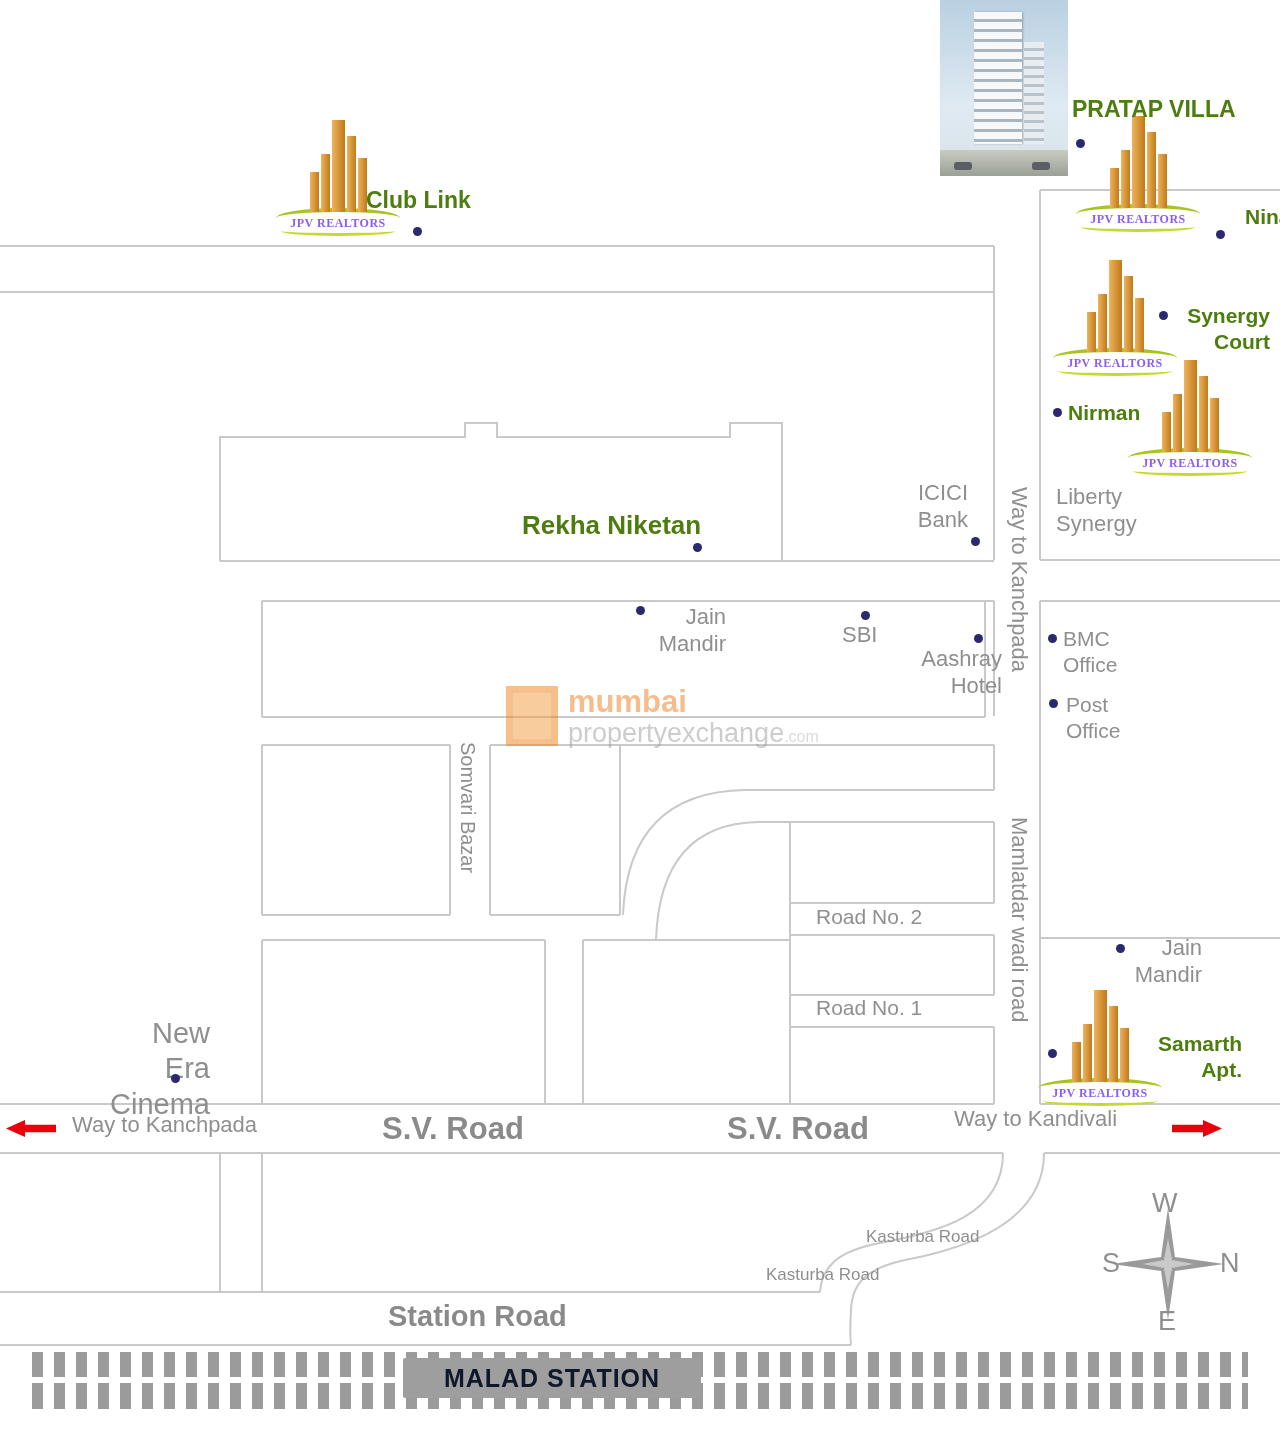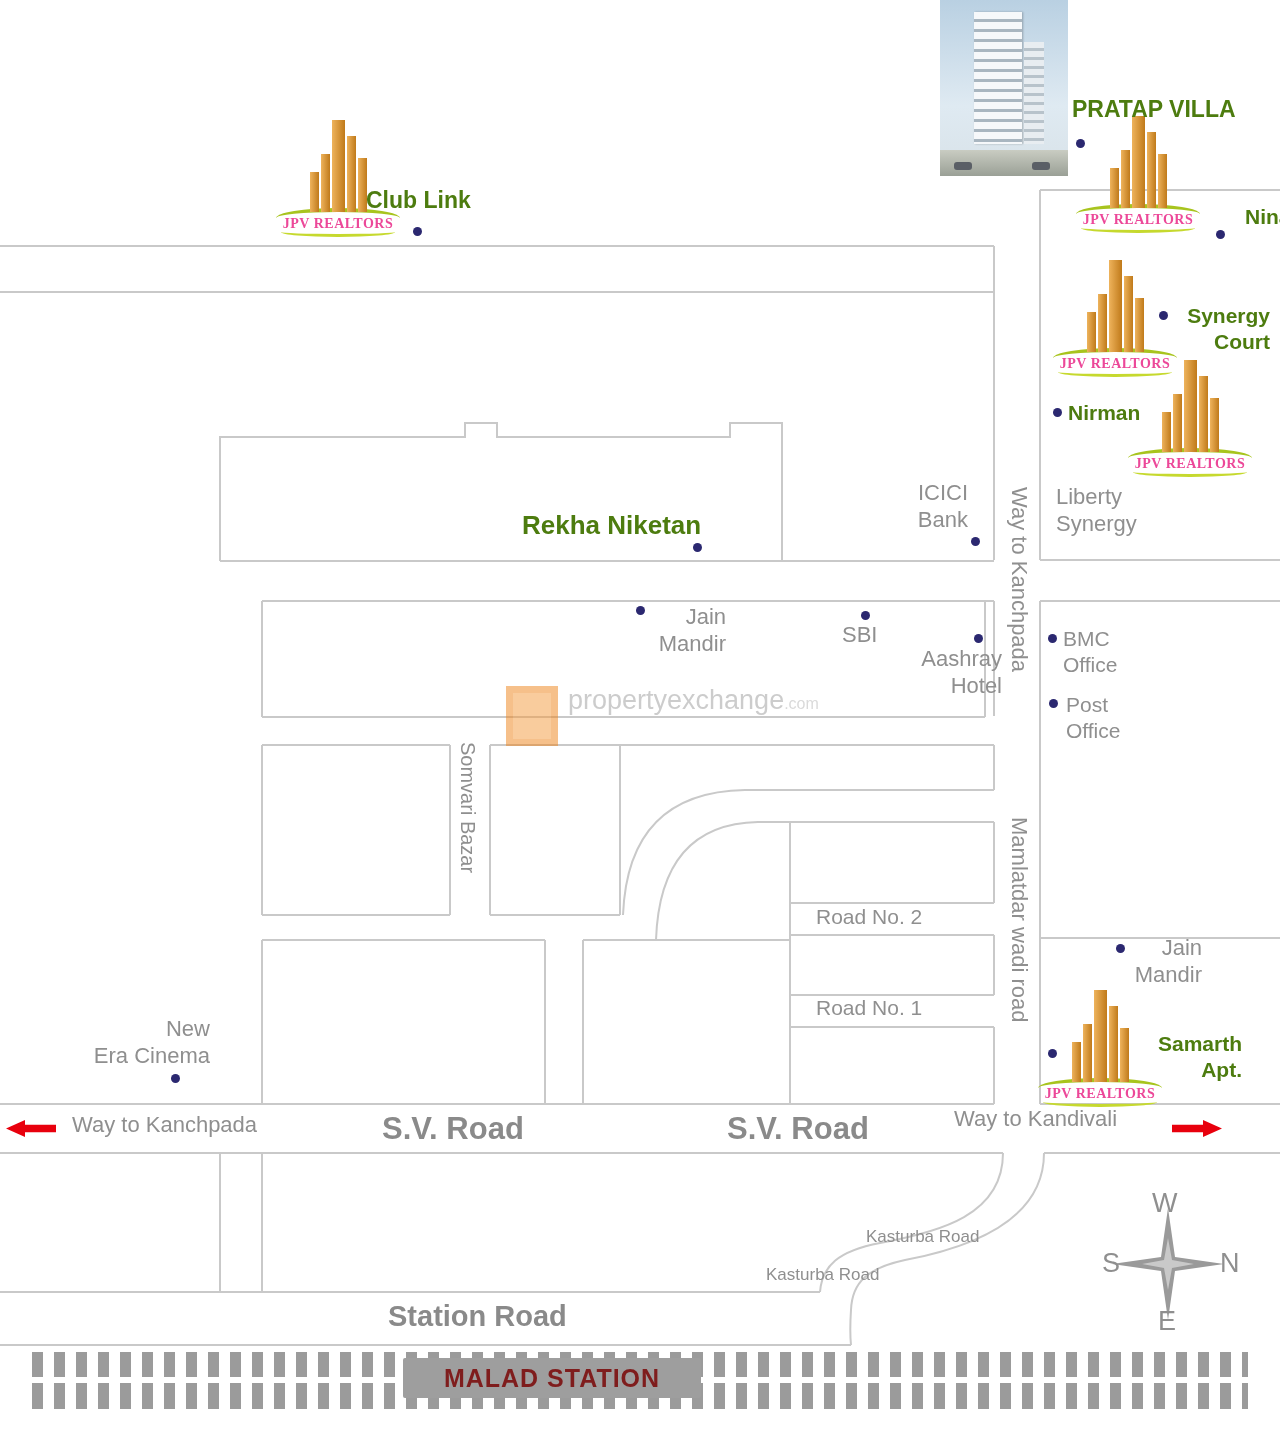--- a/index.html
+++ b/index.html
@@ -19,21 +19,21 @@
   
   .jpv{position:absolute;width:124px;text-align:center}
   .jpv-building{display:flex;align-items:flex-end;justify-content:center;gap:2px;height:92px}
   .jpv-building i{display:block;background:linear-gradient(90deg,#eeb35c,#c07a1a)}
   .jpv-building .b1{width:9px;height:40px}
   .jpv-building .b2{width:9px;height:58px}
   .jpv-building .b3{width:13px;height:92px}
   .jpv-building .b4{width:9px;height:76px}
   .jpv-building .b5{width:9px;height:54px}
   .jpv-arc{width:100%;height:10px;border-top:4px solid #a8c41e;border-radius:50% 50% 0 0/10px 10px 0 0;margin-top:-4px}
-  .jpv-text{font-family:"Liberation Serif",serif;font-weight:bold;color:#ec4899;font-size:14px;letter-spacing:.5px;margin-top:-2px}
+  .jpv-text{font-family:"Liberation Serif",serif;font-weight:bold;color:#8b5cf6;font-size:12px;letter-spacing:.5px;margin-top:-2px}
   .jpv-underline{width:92%;margin:0 auto;height:5px;border-bottom:3px solid #c6d92e;border-radius:0 0 50% 50%/0 0 5px 5px}
 
   
   .arrow{position:absolute;width:50px;height:17px;background:#e8000d}
   .arrow.a-left{clip-path:polygon(0 50%,38% 0,38% 28%,100% 28%,100% 72%,38% 72%,38% 100%)}
   .arrow.a-right{clip-path:polygon(100% 50%,62% 0,62% 28%,0 28%,0 72%,62% 72%,62% 100%)}
 
   
   .photo{position:absolute;left:940px;top:0;width:128px;height:176px;overflow:hidden;
          background:linear-gradient(180deg,#b9d0e2 0%,#dfeaf2 60%,#d8e2e8 100%)}
@@ -43,21 +43,21 @@
              background:repeating-linear-gradient(180deg,#e8edf1 0 6px,#b8c3cb 6px 9px)}
   .ph-ground{position:absolute;left:0;bottom:0;width:100%;height:26px;
              background:linear-gradient(180deg,#c9ccc2,#9aa096)}
   .ph-car{position:absolute;bottom:6px;width:18px;height:8px;border-radius:3px;background:#5a5f66}
 
   
   .railway{position:absolute;left:32px;right:32px;top:1352px;height:57px;
     background-image:linear-gradient(180deg,rgba(0,0,0,0) 0 25px,#fff 25px 31px,rgba(0,0,0,0) 31px),
                      repeating-linear-gradient(90deg,#9b9b9b 0 11px,#fff 11px 22px)}
   .station-bar{position:absolute;left:403px;top:1358px;width:298px;height:40px;background:#9e9e9e;
-    color:#7f1d1d;font-weight:bold;font-size:25px;letter-spacing:1px;display:flex;align-items:center;justify-content:center;border-radius:2px}
+    color:#0f172a;font-weight:bold;font-size:25px;letter-spacing:1px;display:flex;align-items:center;justify-content:center;border-radius:2px}
 
   
   .watermark{position:absolute;left:506px;top:686px;display:flex;align-items:flex-start;gap:10px;opacity:.5}
   .wm-logo{width:52px;height:60px;background:#f59a3e;border:7px solid #ef8318}
   .wm-text{display:flex;flex-direction:column;line-height:1.05}
   .wm-brand{color:#f07c1a;font-weight:bold;font-size:31px}
   .wm-domain{color:#9a9a9a;font-size:27px}
   .wm-tld{color:#b5b5b5;font-size:16px}
 
   .compass-letter{position:absolute;color:#8f8f8f;font-size:27px}
@@ -221,21 +221,21 @@
     <div>Office</div>
   </div>
   <div class="lbl gray blk-l" style="left:1066px;top:692px;width:80px;font-size:21px">
     <div>Post</div>
     <div>Office</div>
   </div>
   <div class="lbl gray blk" style="left:1102px;top:935px;width:100px;font-size:22px">
     <div>Jain</div>
     <div>Mandir</div>
   </div>
-  <div class="lbl gray blk" style="left:62px;top:1016px;width:148px;font-size:22px">
+  <div class="lbl gray blk" style="left:62px;top:1016px;width:148px;font-size:29px">
     <div>New</div>
     <div>Era Cinema</div>
   </div>
 
   <div class="lbl gray vert" style="left:1032px;top:487px;font-size:22px">Way to Kanchpada</div>
   <div class="lbl gray vert" style="left:1032px;top:817px;font-size:22px">Mamlatdar wadi road</div>
   <div class="lbl gray vert" style="left:480px;top:742px;font-size:20px">Somvari Bazar</div>
   <div class="lbl gray" style="left:816px;top:904px;font-size:21px">Road No. 2</div>
   <div class="lbl gray" style="left:816px;top:995px;font-size:21px">Road No. 1</div>
   <div class="lbl grayb" style="left:382px;top:1110px;font-size:31px">S.V. Road</div>
@@ -275,19 +275,20 @@
   <div class="compass-letter" style="left:1158px;top:1306px">E</div>
 
   <div class="railway"></div>
   <div class="station-bar">
     <span>MALAD STATION</span>
   </div>
 
   <div class="watermark">
     <div class="wm-logo"></div>
     <div class="wm-text">
+      <span class="wm-brand">mumbai</span>
       <span>
         <span class="wm-domain">propertyexchange</span><span class="wm-tld">.com</span>
       </span>
     </div>
   </div>
 
 </div>
 
 </body></html>

